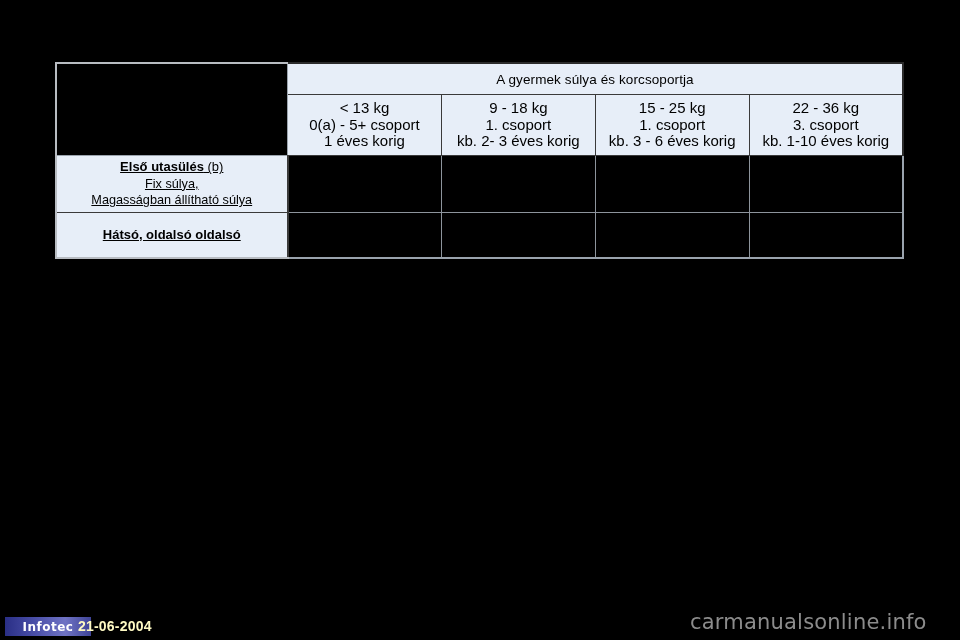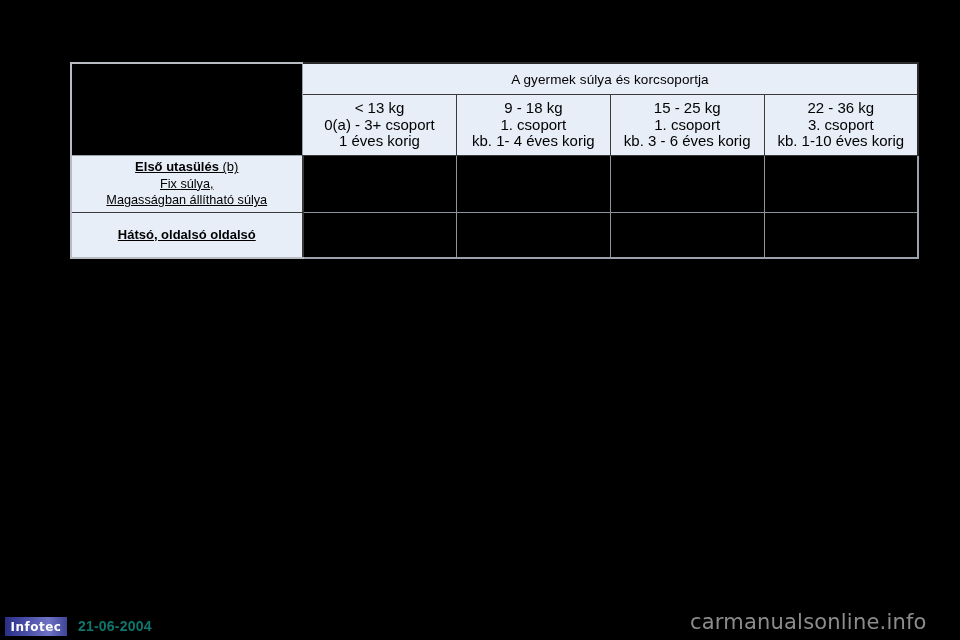--- a/index.html
+++ b/index.html
@@ -11,21 +11,21 @@
     overflow: hidden;
   }
   body {
     font-family: "Liberation Sans", sans-serif;
     position: relative;
   }
 
   
   #seat-table {
     position: absolute;
-    left: 70px;
+    left: 55px;
     top: 62px;
     width: 849px;
     border-collapse: collapse;
     table-layout: fixed;
     background: #000000;
   }
   #seat-table td, #seat-table th {
     border: 1px solid #9aa3ad;
     padding: 0;
     margin: 0;
@@ -107,39 +107,39 @@
     border-bottom: 2px solid #9aa3ad !important;
   }
 
   .col-w { width: 154px; }
 
   
   #footer-logo {
     position: absolute;
     left: 5px;
     top: 617px;
-    width: 62px;
+    width: 86px;
     height: 19px;
     background: linear-gradient(90deg, #2a2f86 0%, #4a4fa8 35%, #6f73c4 70%, #3f4497 100%);
     color: #ffffff;
     font-size: 12px;
     font-weight: bold;
     letter-spacing: 0.5px;
     display: flex;
     align-items: center;
     justify-content: center;
     font-family: "DejaVu Sans", sans-serif;
   }
   #footer-date {
     position: absolute;
     left: 78px;
     top: 618px;
     font-size: 14px;
     font-weight: bold;
-    color: #0f766e;
+    color: #fef9c3;
     letter-spacing: 0.2px;
   }
   #watermark {
     position: absolute;
     left: 690px;
     top: 610px;
     font-size: 21px;
     color: #8c8c8c;
     letter-spacing: 0.2px;
     font-family: "DejaVu Sans", sans-serif;
@@ -152,27 +152,27 @@
   <tbody>
 
     <tr>
       <td class="corner-cell" rowspan="2"></td>
       <td class="cell-light title-cell" colspan="4">A gyermek súlya és korcsoportja</td>
     </tr>
 
     <tr>
       <td class="cell-light group-cell col-w">
         <div>&lt; 13 kg</div>
-        <div>0(a) - 3+ csoport</div>
+        <div>0(a) - 5+ csoport</div>
         <div>1 éves korig</div>
       </td>
       <td class="cell-light group-cell col-w">
         <div>9 - 18 kg</div>
         <div>1. csoport</div>
-        <div>kb.  1- 4 éves korig</div>
+        <div>kb.  2- 3 éves korig</div>
       </td>
       <td class="cell-light group-cell col-w">
         <div>15 - 25 kg</div>
         <div>1. csoport</div>
         <div>kb. 3 - 6 éves korig</div>
       </td>
       <td class="cell-light group-cell col-w">
         <div>22 - 36 kg</div>
         <div>3. csoport</div>
         <div>kb. 1-10 éves korig</div>

